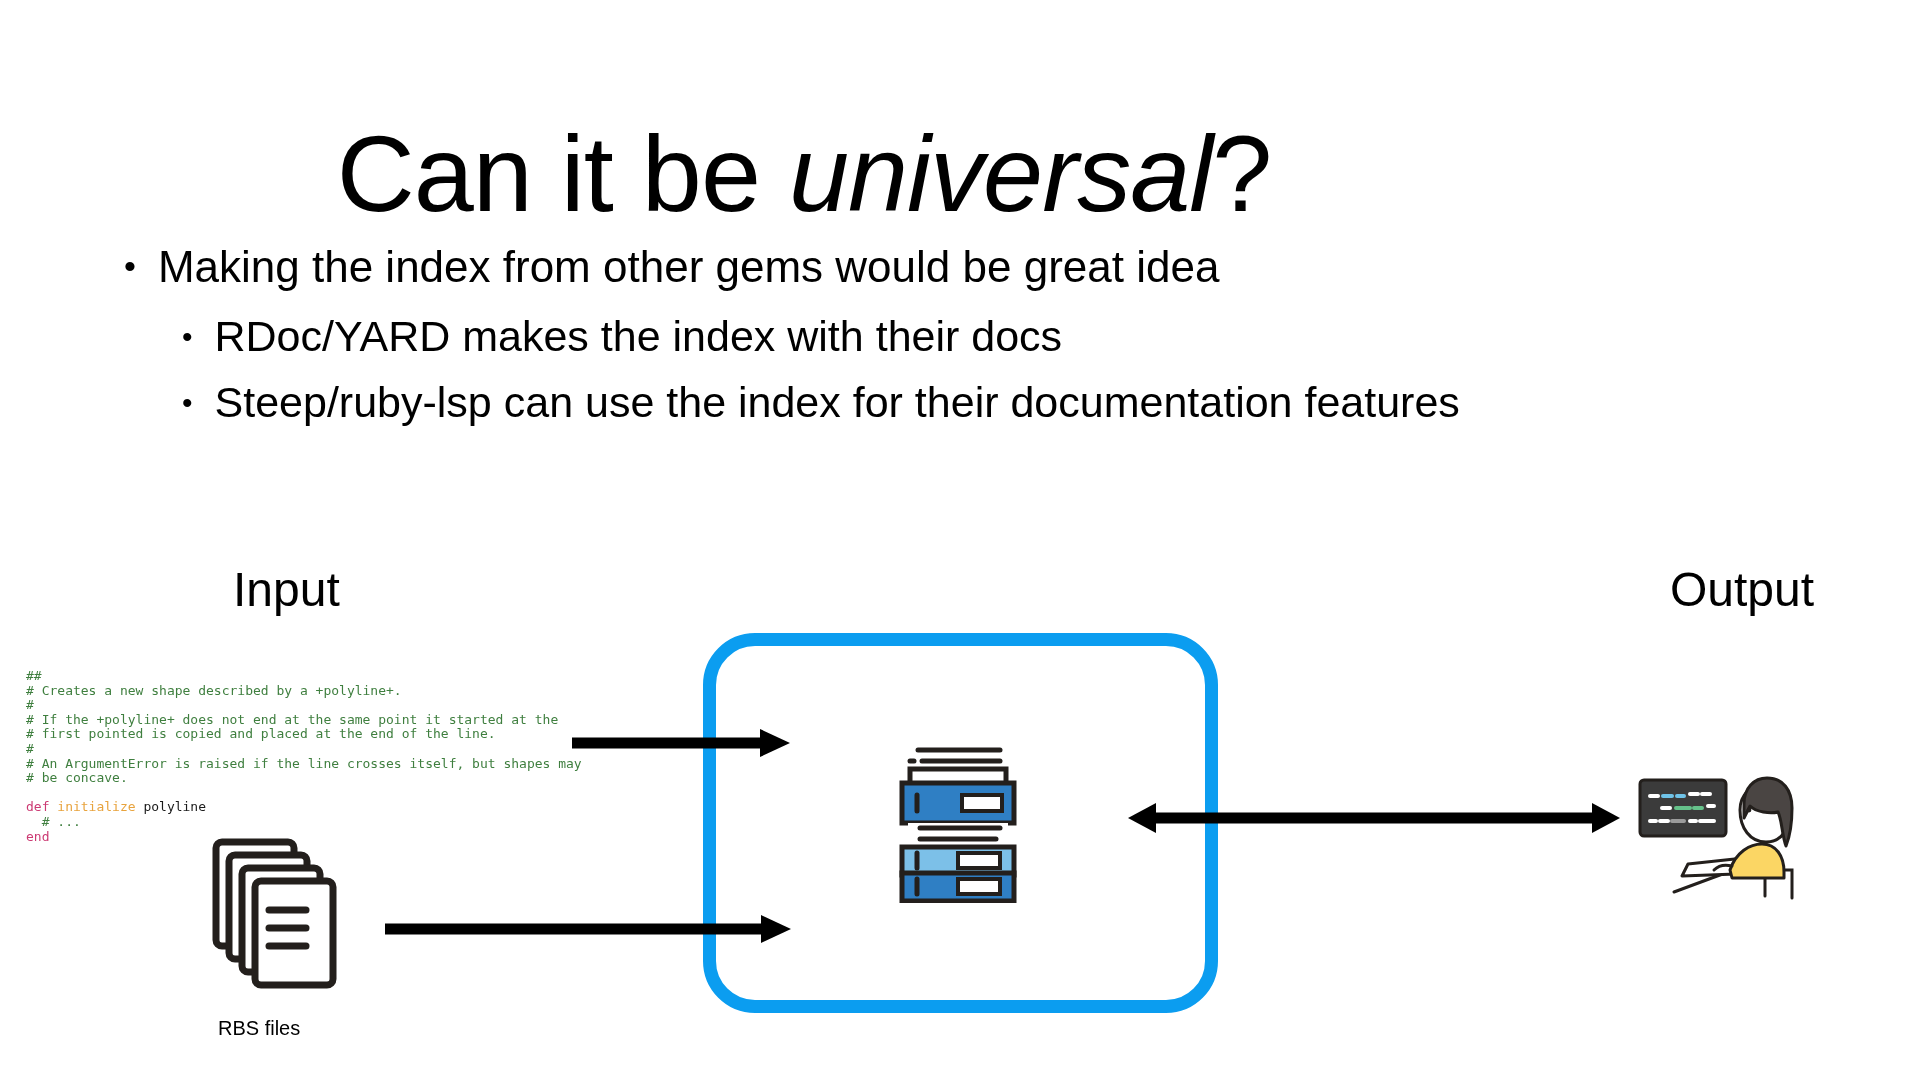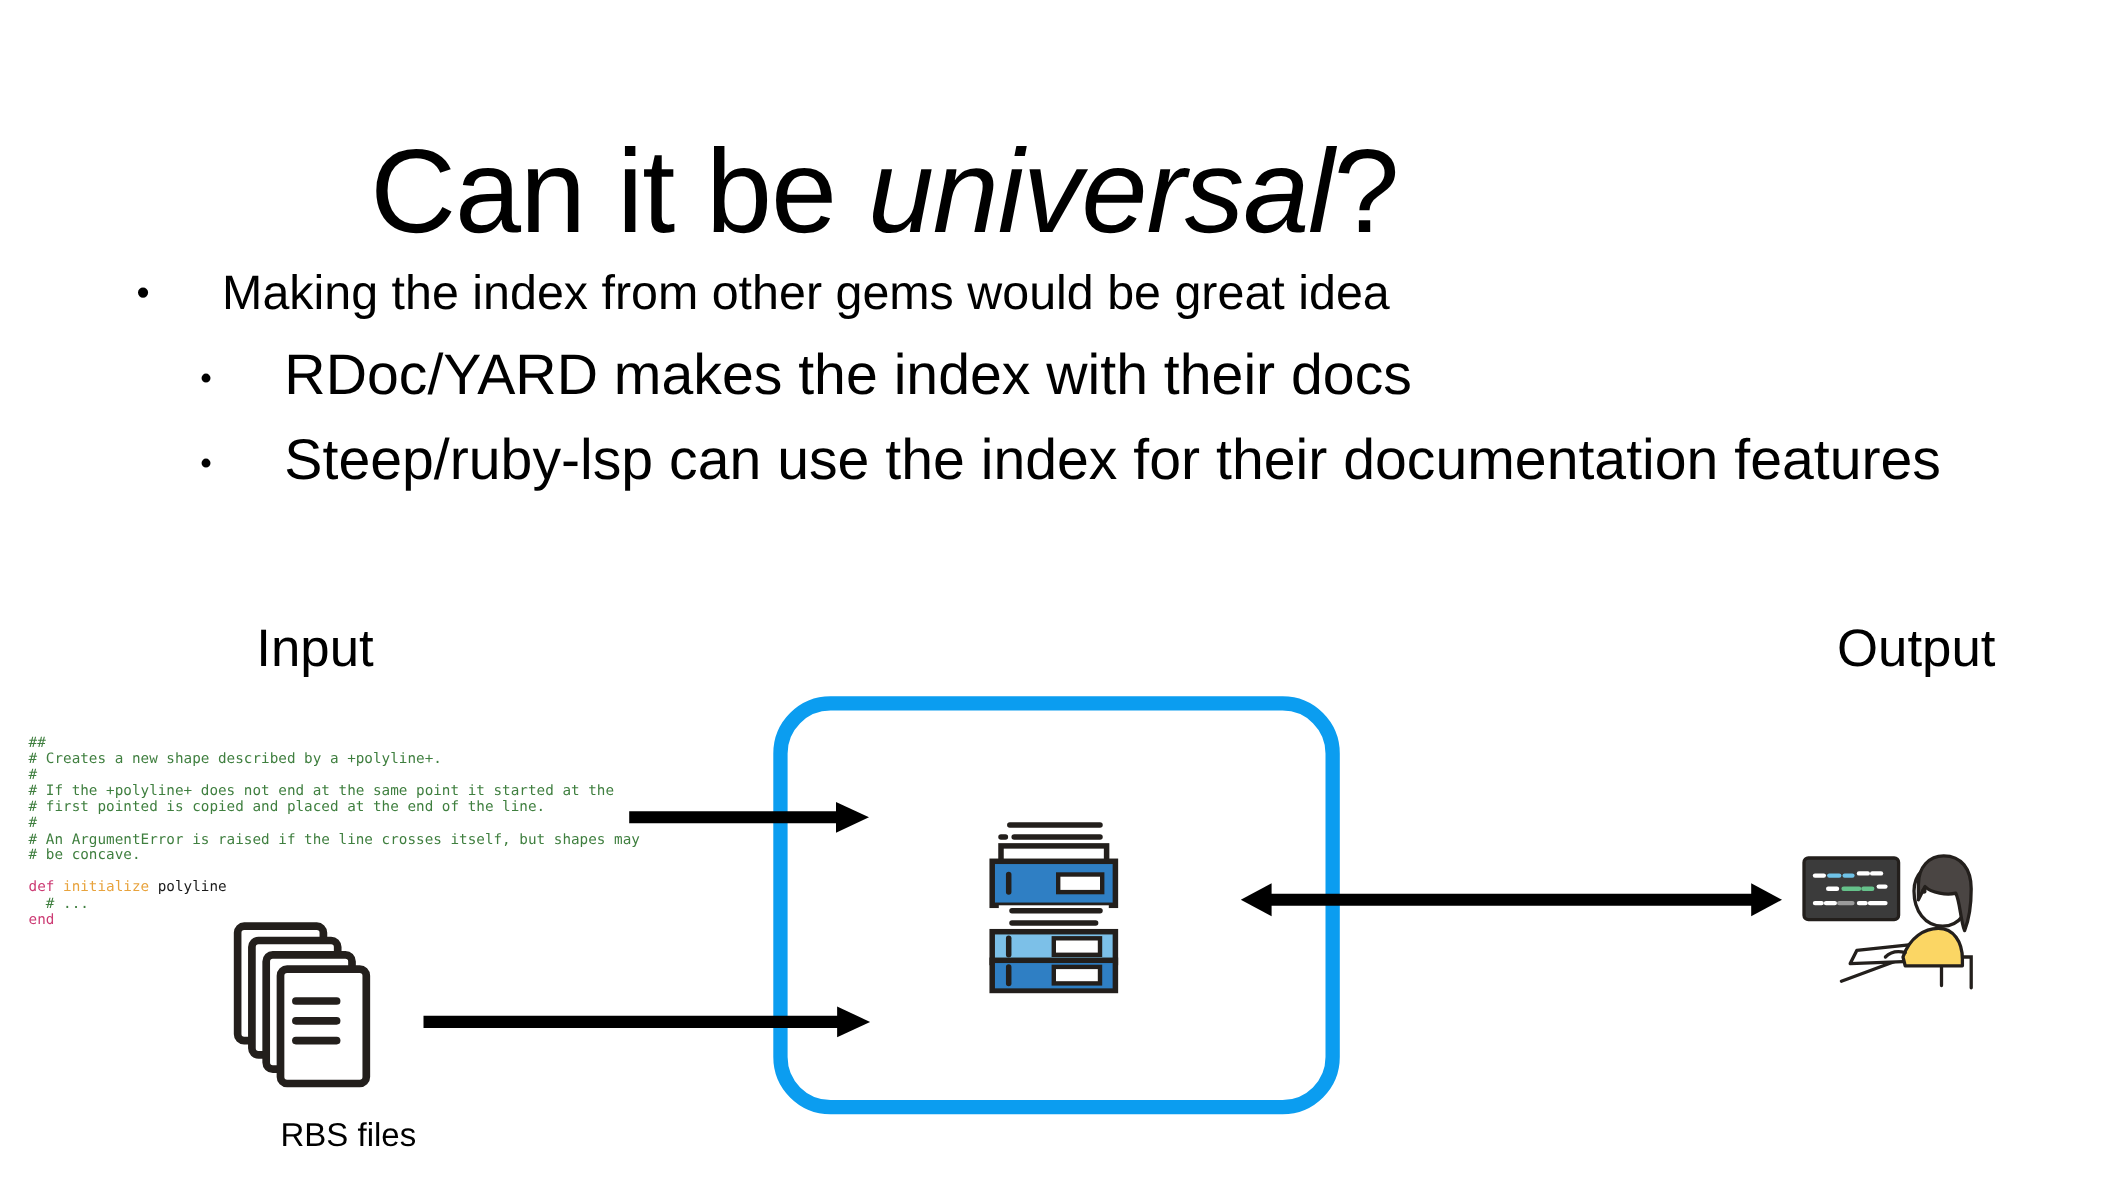--- a/index.html
+++ b/index.html
@@ -70,24 +70,23 @@
     transform: translateY(-4px);
   }
   .lvl2 .dot {
     font-size: 30px;
     margin-right: 22px;
   }
   .btext {
     font-size: 44px;
     line-height: 1.22;
     font-weight: 400;
-    margin-left: 44px;
   }
   .lvl2 .btext {
-    font-size: 52px;
+    font-size: 43px;
   }
 
   
   .caption {
     position: absolute;
     font-size: 48px;
     line-height: 1;
     font-weight: 400;
     white-space: nowrap;
   }
@@ -118,24 +117,23 @@
     top: 838px;
     width: 132px;
     height: 156px;
   }
   .files-icon svg { display: block; width: 100%; height: 100%; }
 
   .files-label {
     position: absolute;
     left: 218px;
     top: 1018px;
-    font-size: 30px;
+    font-size: 20px;
     line-height: 1;
     white-space: nowrap;
-    margin-left: 37px;
   }
 
   
   .index-box {
     position: absolute;
     left: 703px;
     top: 633px;
     width: 515px;
     height: 380px;
     border: 13px solid #0b9df0;

